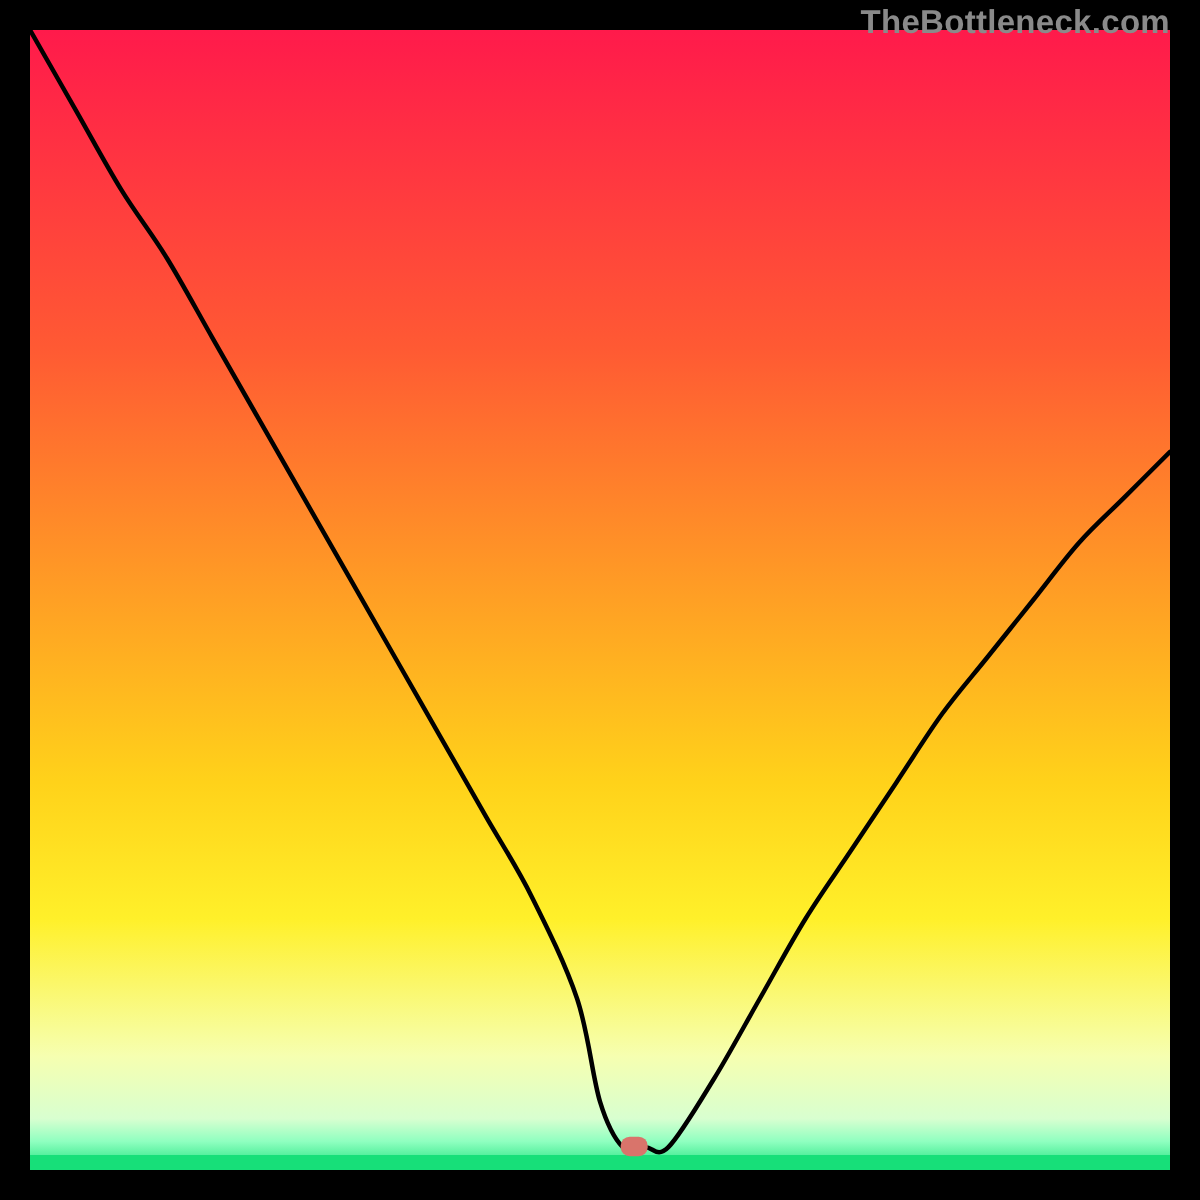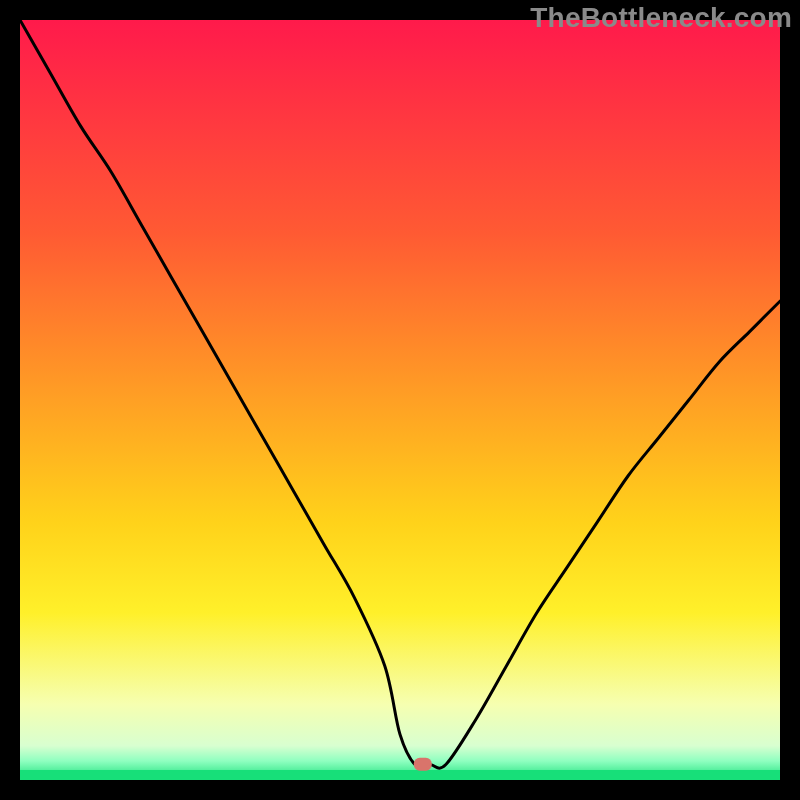--- a/index.html
+++ b/index.html
@@ -20,23 +20,23 @@
     position: absolute;
     left: 20px;
     top: 20px;
     width: 760px;
     height: 760px;
     overflow: hidden;
   }
   .watermark {
     position: absolute;
     top: 2px;
-    right: 8px;
+    right: 20px;
     font-family: Arial, Helvetica, sans-serif;
-    font-size: 28px;
+    font-size: 22px;
     font-weight: 600;
     color: #8a8a8a;
     letter-spacing: 0.2px;
     user-select: none;
   }
   svg {
     display: block;
   }
 </style>
 </head>

